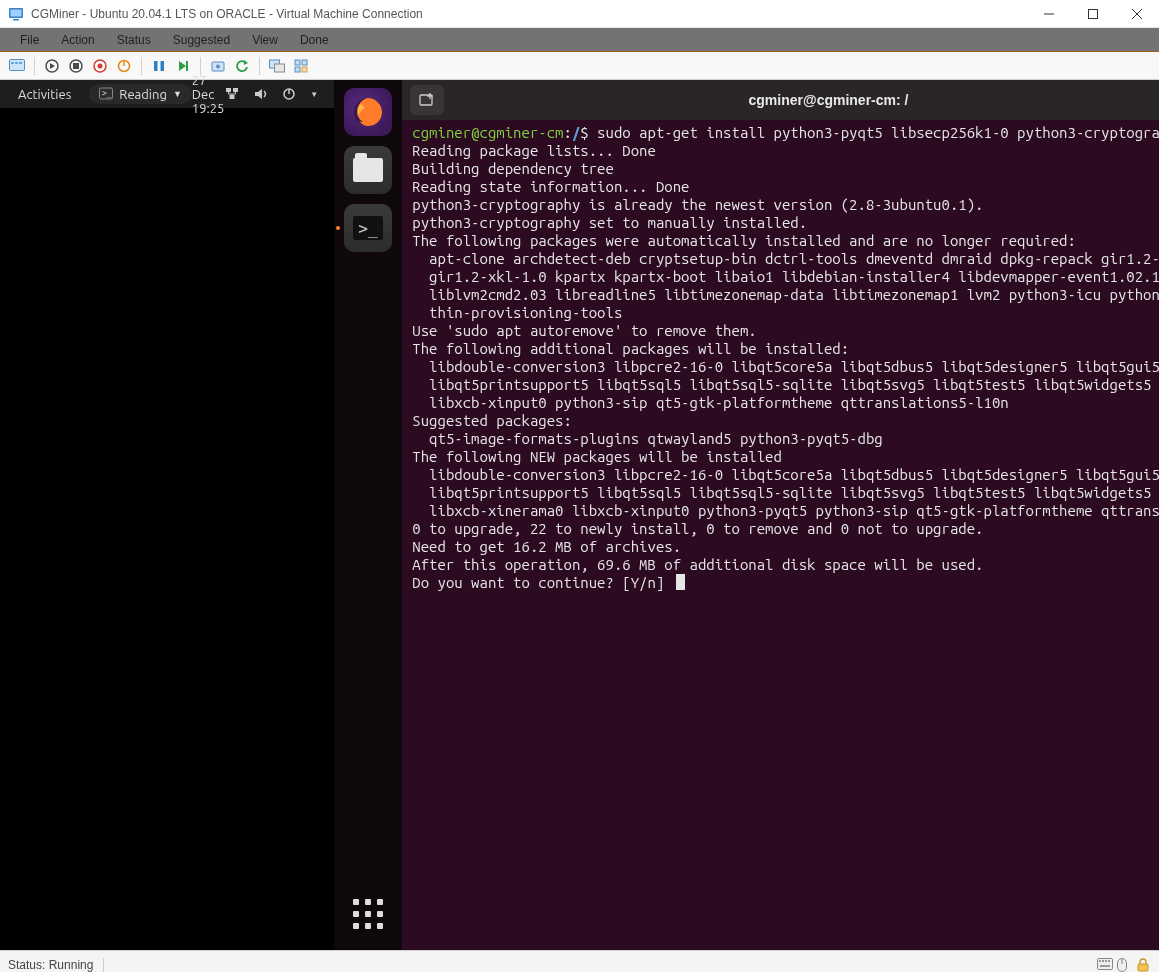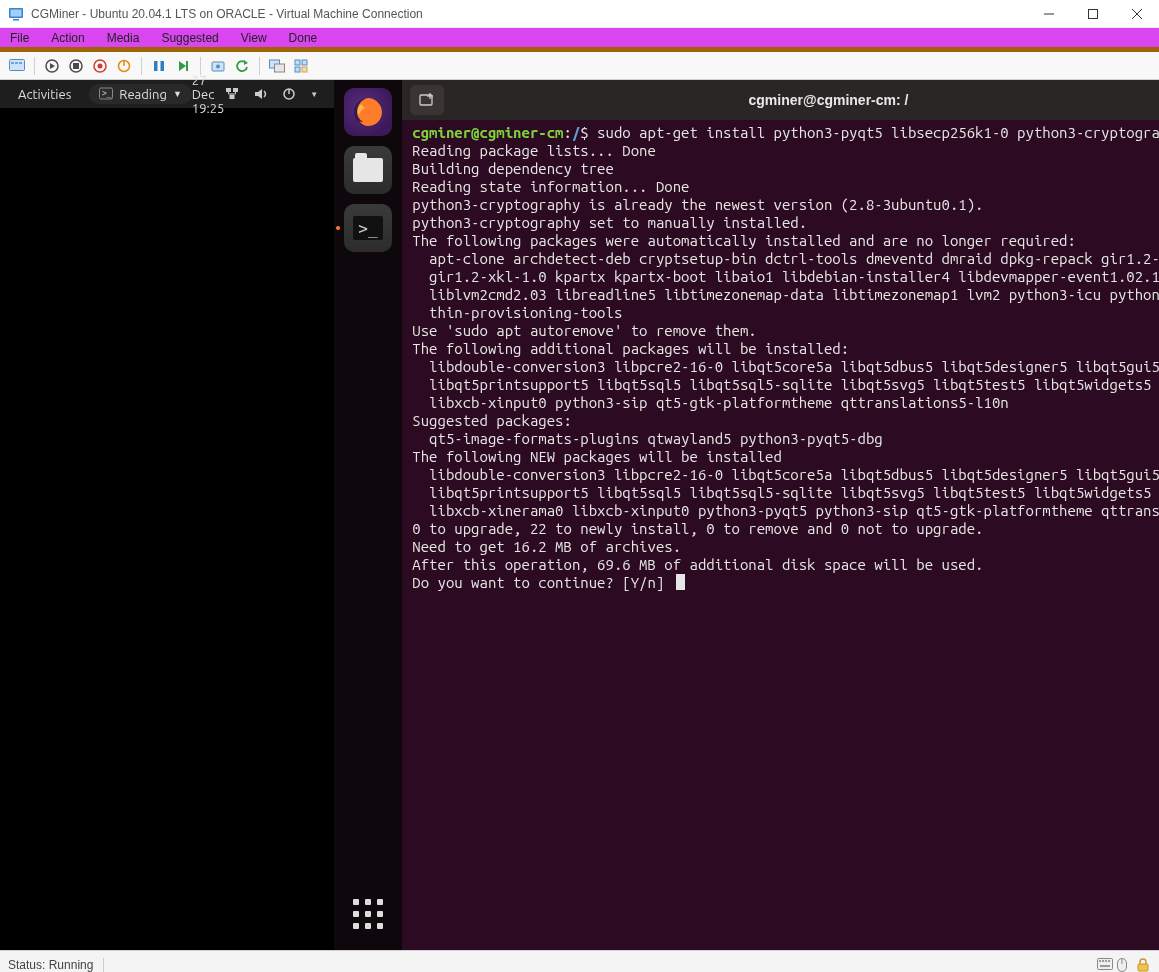--- a/index.html
+++ b/index.html
@@ -29,25 +29,26 @@
   }
   .host-titlebar .title { color: #555; flex: 1; font-size: 12px; }
   .host-win-btn {
     width: 44px; height: 28px; display: flex; align-items: center; justify-content: center;
     color: #555;
   }
 
   
   .host-menubar {
     height: 24px;
-    background: #d946ef;
+    background: #737373;
     display: flex;
     align-items: center;
+    padding-left: 10px;
     gap: 2px;
-    border-bottom: 5px solid #a16207;
+    border-bottom: 1px solid #a16207;
   }
   .host-menubar .menu-item {
     padding: 3px 10px;
     color: #222;
     font-size: 12px;
   }
 
   
   .host-toolbar {
     height: 28px;
@@ -148,21 +149,21 @@
     padding: 4px 10px 0 10px;
     font-family: "Ubuntu Mono","DejaVu Sans Mono",Consolas,monospace;
     font-size: 15px;
     line-height: 18px;
     color:#e6e6e6;
     white-space: pre;
     overflow:hidden;
     position:relative;
   }
   .term-body .scroll-thumb{position:absolute;right:2px;top:2px;width:8px;height:80px;background:#ff7c2a;border-radius:4px;}
-  .prompt-user{color:#7fd13b;font-weight:bold;}
+  .prompt-user{color:#7fd13b;font-weight:normal;}
   .prompt-path{color:#5f9fd6;font-weight:bold;}
   .prompt-sep{color:#e6e6e6;}
   .cursor{display:inline-block;width:9px;height:16px;background:#e6e6e6;vertical-align:-2px;margin-left:3px;}
 
   
   .host-status {
     height: 22px;
     background:#f4f4f4;
     border-top:1px solid #d0d0d0;
     display:flex;
@@ -203,21 +204,21 @@
       <svg width="10" height="10" viewBox="0 0 10 10">
         <line x1="0" y1="0" x2="10" y2="10" stroke="#333" stroke-width="1"></line>
         <line x1="10" y1="0" x2="0" y2="10" stroke="#333" stroke-width="1"></line>
       </svg>
     </div>
 </div>
 
 <div class="host-menubar">
   <span class="menu-item">File</span>
   <span class="menu-item">Action</span>
-  <span class="menu-item">Media</span>
+  <span class="menu-item">Status</span>
   <span class="menu-item">Suggested</span>
   <span class="menu-item">View</span>
   <span class="menu-item">Done</span>
 </div>
 
 <div class="host-toolbar">
   <div class="tb-btn">
       <svg width="16" height="14" viewBox="0 0 16 14">
         <rect x="0.5" y="0.5" width="15" height="11" rx="1" fill="#cde3f7" stroke="#5a8cbf"></rect>
         <rect x="2" y="3" width="3" height="2" fill="#6fa8d8"></rect>

